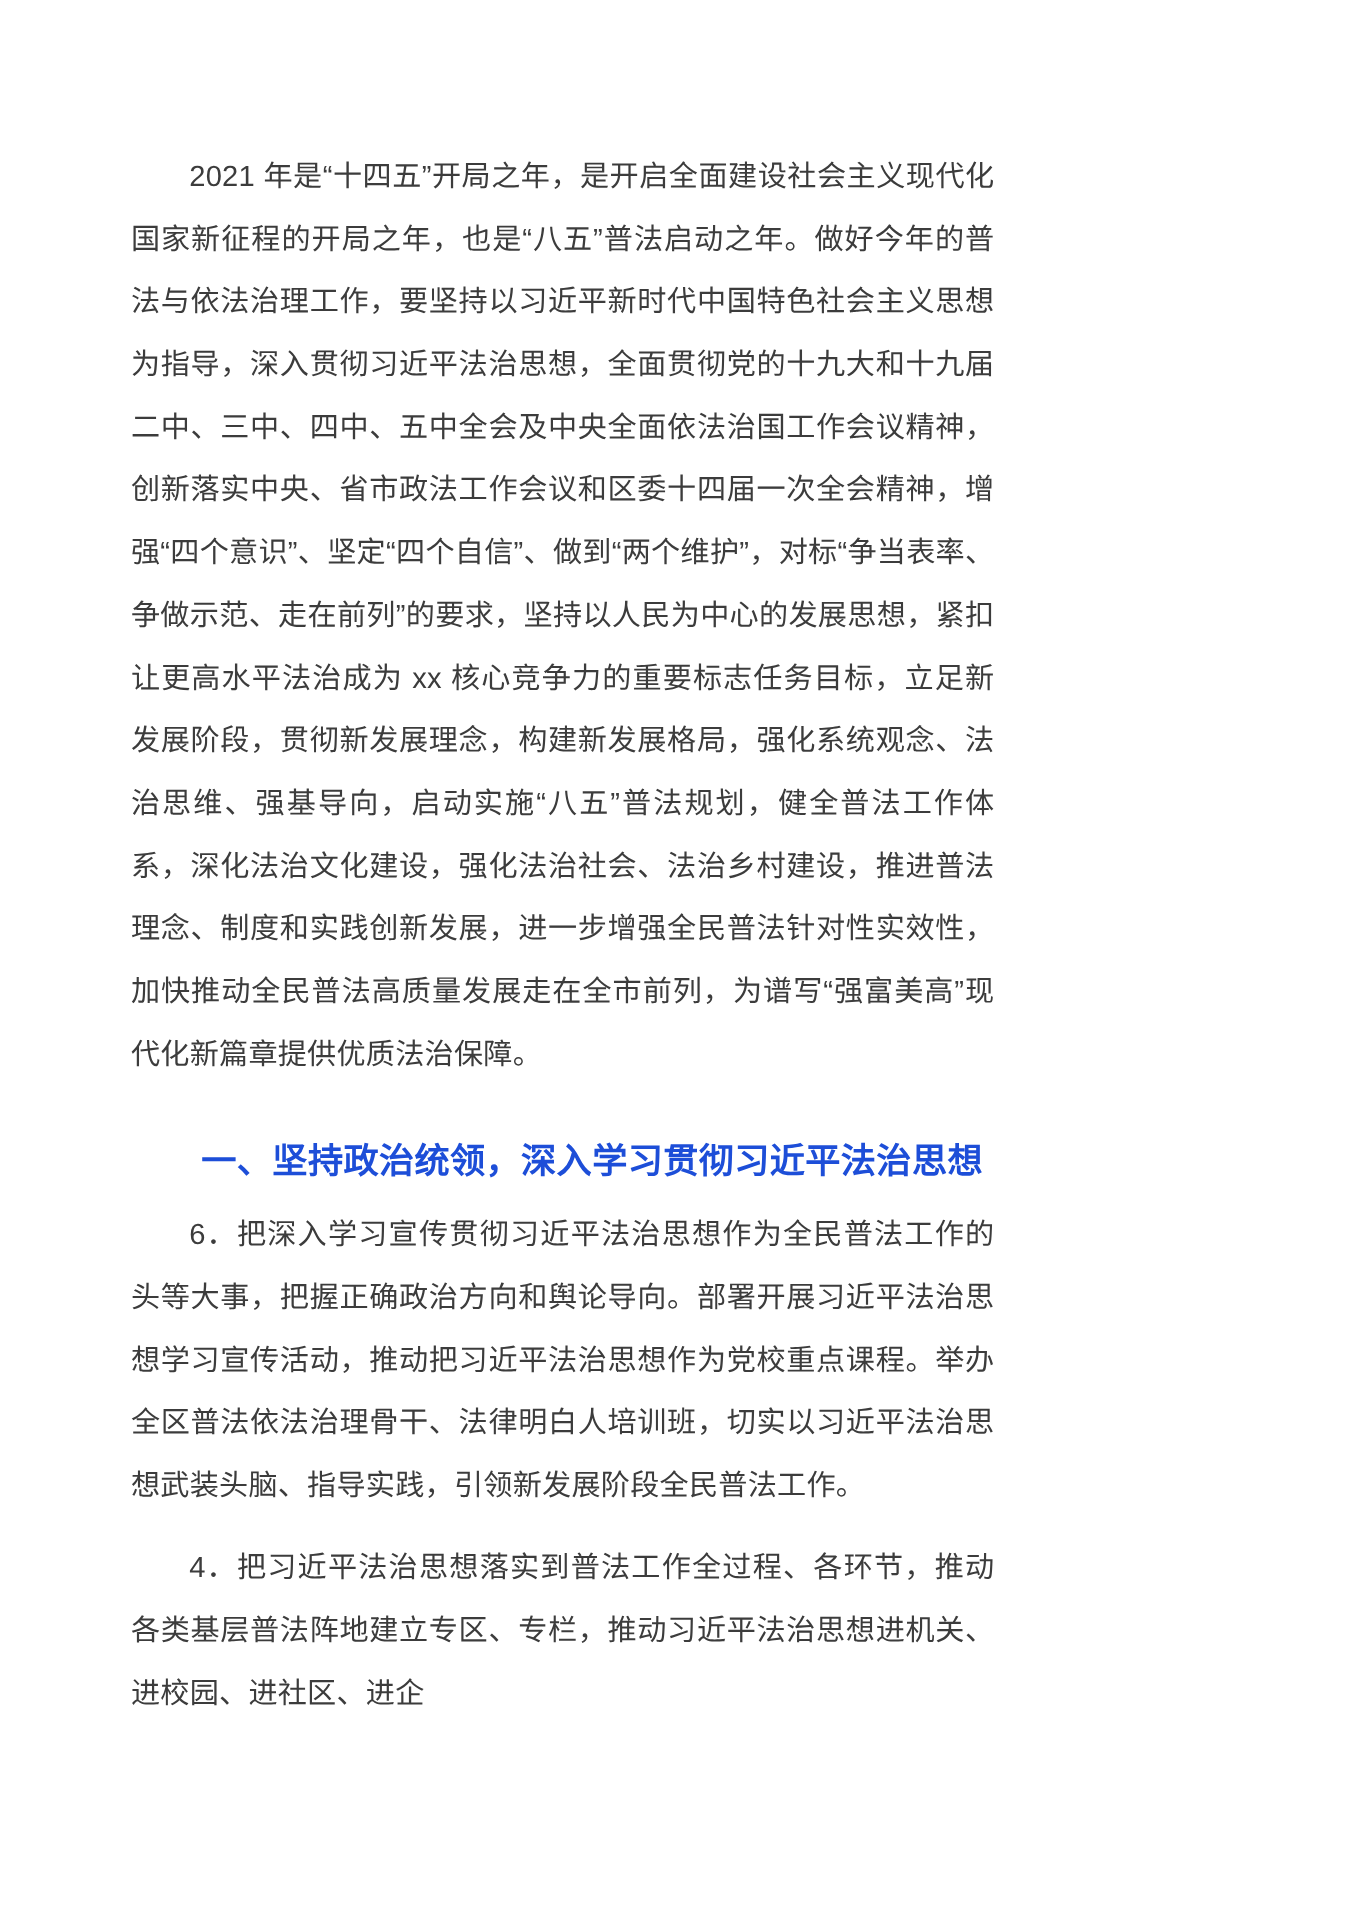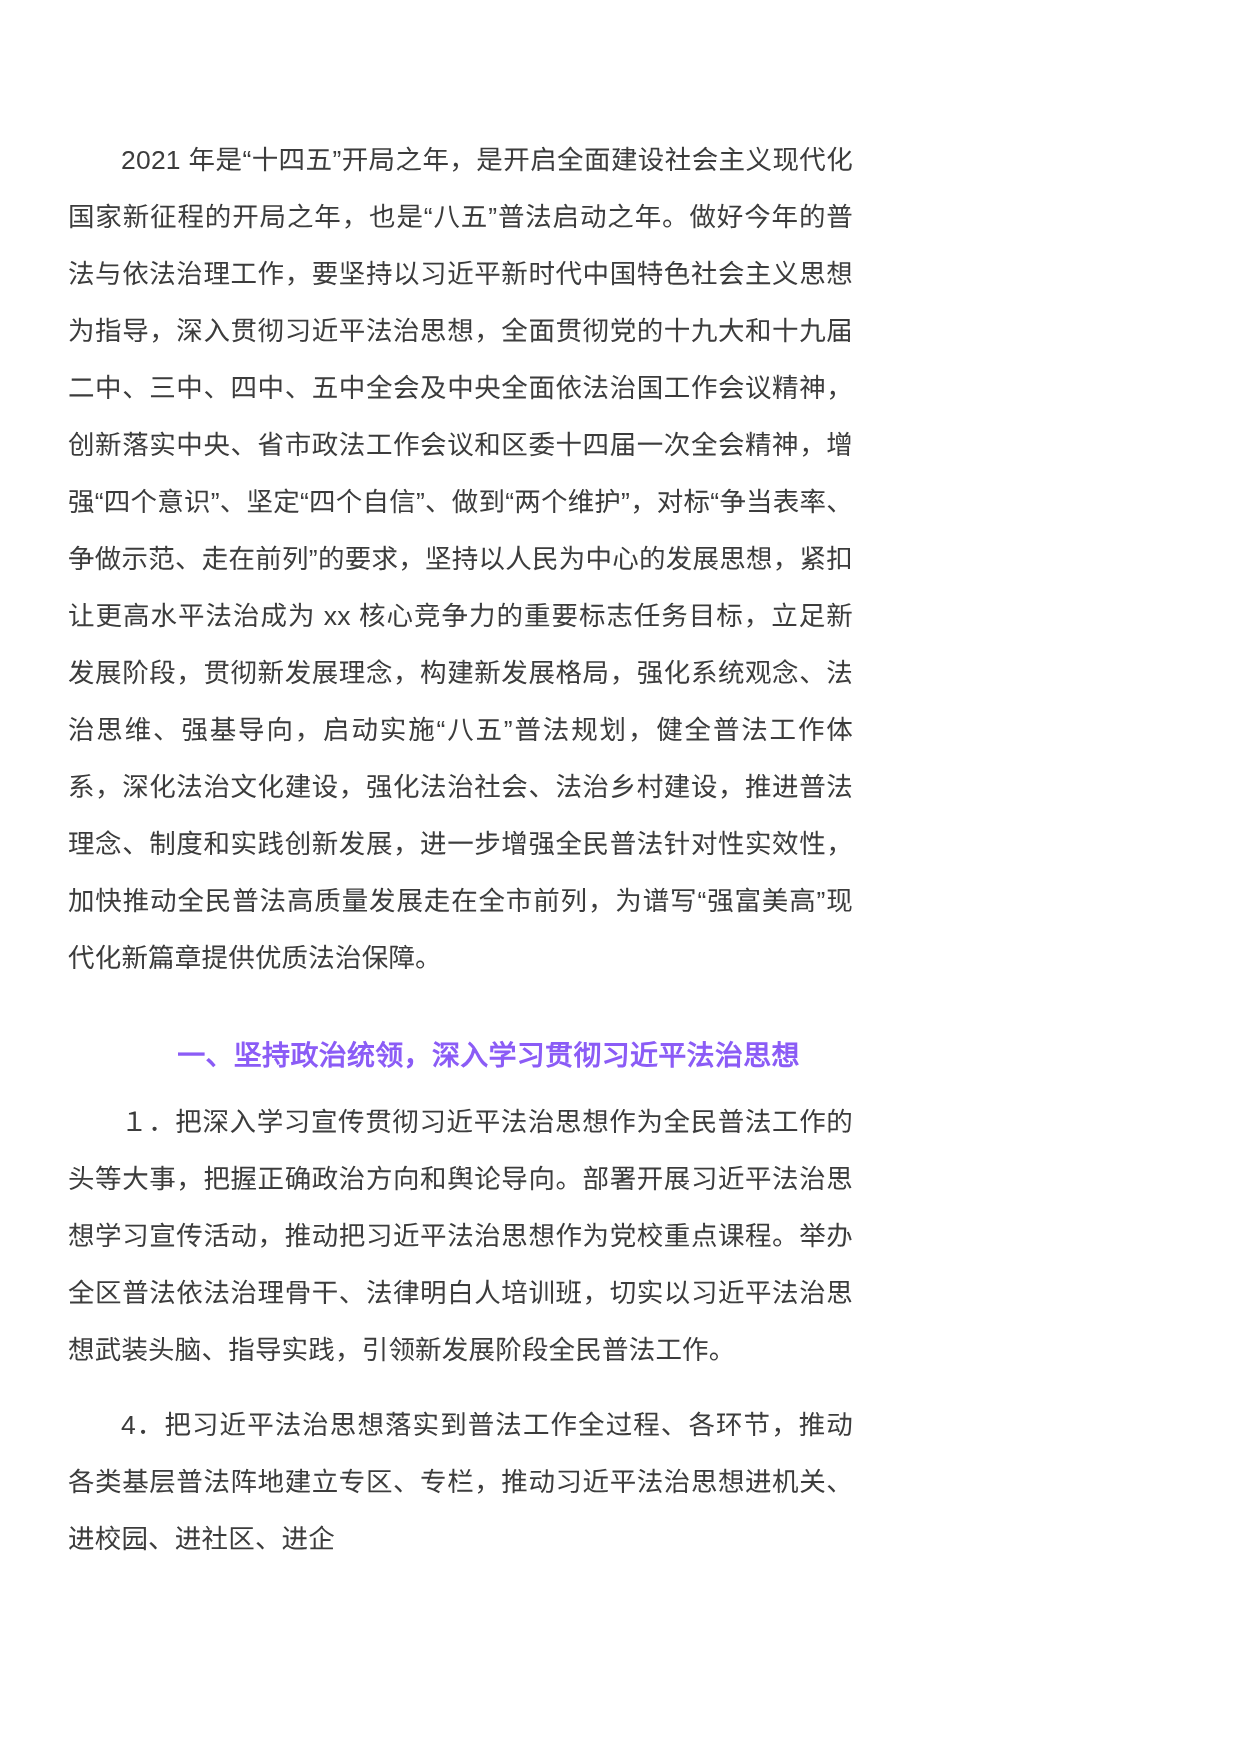--- a/index.html
+++ b/index.html
@@ -13,63 +13,62 @@
     height: 1754px;
     overflow: hidden;
     font-family: "Liberation Sans", "DejaVu Sans", sans-serif;
   }
   .page {
     position: relative;
     width: 1240px;
     height: 1754px;
     background: #ffffff;
     box-sizing: border-box;
-    padding: 132px 290px 0 68px;
+    padding: 132px 290px 0 119px;
   }
   .doc-body {
     width: 785px;
   }
   p.para {
     margin: 0 0 0 0;
     font-size: 26.5px;
     line-height: 57px;
     color: #3c3c3c;
     text-align: justify;
     text-justify: inter-ideograph;
     text-indent: 2em;
     letter-spacing: 0.2px;
     font-weight: 400;
   }
   h2.section-heading {
     margin: 30px 0 0 0;
-    font-size: 28px;
+    font-size: 32px;
     line-height: 57px;
-    color: #8b5cf6;
+    color: #1d4ed8;
     font-weight: 700;
     text-indent: 2em;
     letter-spacing: 0.3px;
-    text-align: center;
   }
   .gap-sm { height: 10px; }
   .gap-md { height: 18px; }
 </style>
 </head>
 <body>
 
 <div class="page">
   <div class="doc-body">
 
     <p class="para">2021 年是“十四五”开局之年，是开启全面建设社会主义现代化国家新征程的开局之年，也是“八五”普法启动之年。做好今年的普法与依法治理工作，要坚持以习近平新时代中国特色社会主义思想为指导，深入贯彻习近平法治思想，全面贯彻党的十九大和十九届二中、三中、四中、五中全会及中央全面依法治国工作会议精神，创新落实中央、省市政法工作会议和区委十四届一次全会精神，增强“四个意识”、坚定“四个自信”、做到“两个维护”，对标“争当表率、争做示范、走在前列”的要求，坚持以人民为中心的发展思想，紧扣让更高水平法治成为 xx 核心竞争力的重要标志任务目标，立足新发展阶段，贯彻新发展理念，构建新发展格局，强化系统观念、法治思维、强基导向，启动实施“八五”普法规划，健全普法工作体系，深化法治文化建设，强化法治社会、法治乡村建设，推进普法理念、制度和实践创新发展，进一步增强全民普法针对性实效性，加快推动全民普法高质量发展走在全市前列，为谱写“强富美高”现代化新篇章提供优质法治保障。</p>
 
     <div class="gap-sm"></div>
 
     <h2 class="section-heading">一、坚持政治统领，深入学习贯彻习近平法治思想</h2>
 
     <div class="gap-sm"></div>
 
-    <p class="para">１．把深入学习宣传贯彻习近平法治思想作为全民普法工作的头等大事，把握正确政治方向和舆论导向。部署开展习近平法治思想学习宣传活动，推动把习近平法治思想作为党校重点课程。举办全区普法依法治理骨干、法律明白人培训班，切实以习近平法治思想武装头脑、指导实践，引领新发展阶段全民普法工作。</p>
+    <p class="para">6．把深入学习宣传贯彻习近平法治思想作为全民普法工作的头等大事，把握正确政治方向和舆论导向。部署开展习近平法治思想学习宣传活动，推动把习近平法治思想作为党校重点课程。举办全区普法依法治理骨干、法律明白人培训班，切实以习近平法治思想武装头脑、指导实践，引领新发展阶段全民普法工作。</p>
 
     <div class="gap-md"></div>
 
     <p class="para">4．把习近平法治思想落实到普法工作全过程、各环节，推动各类基层普法阵地建立专区、专栏，推动习近平法治思想进机关、进校园、进社区、进企</p>
 
   </div>
 </div>
 
 </body></html>

